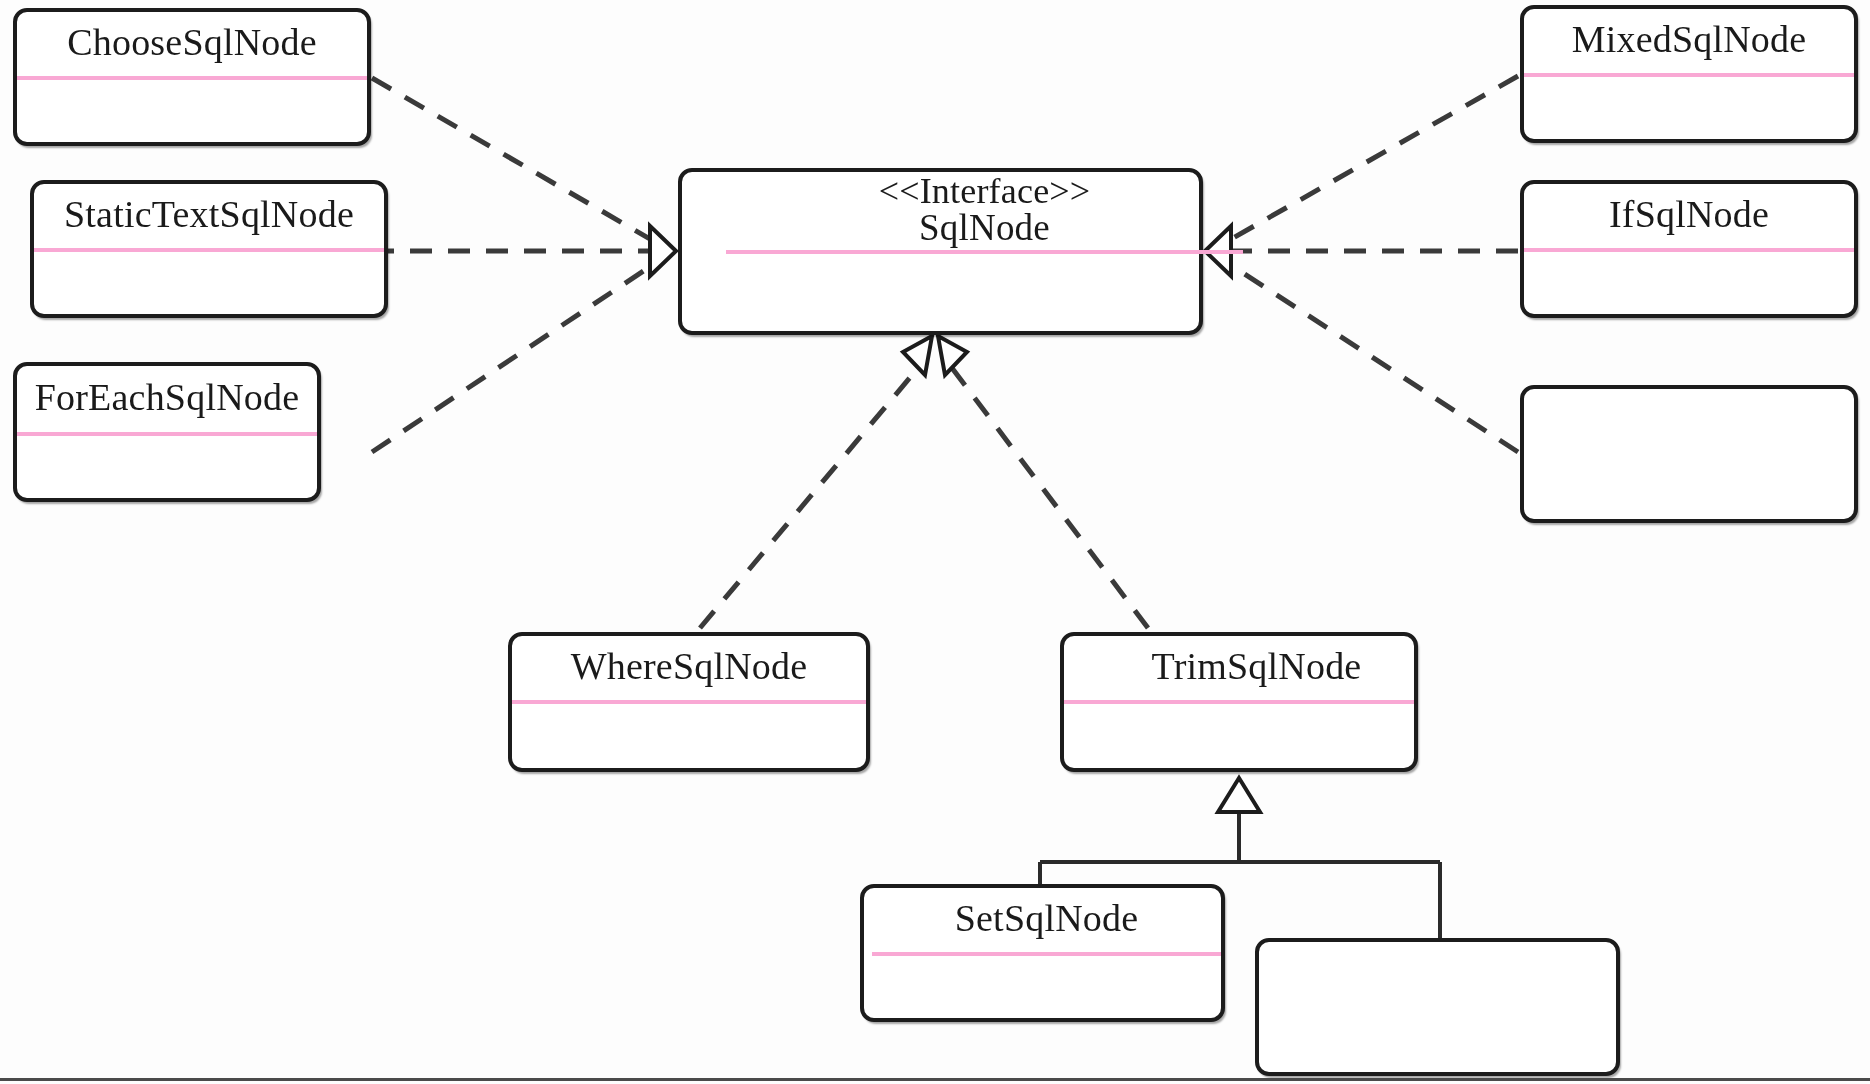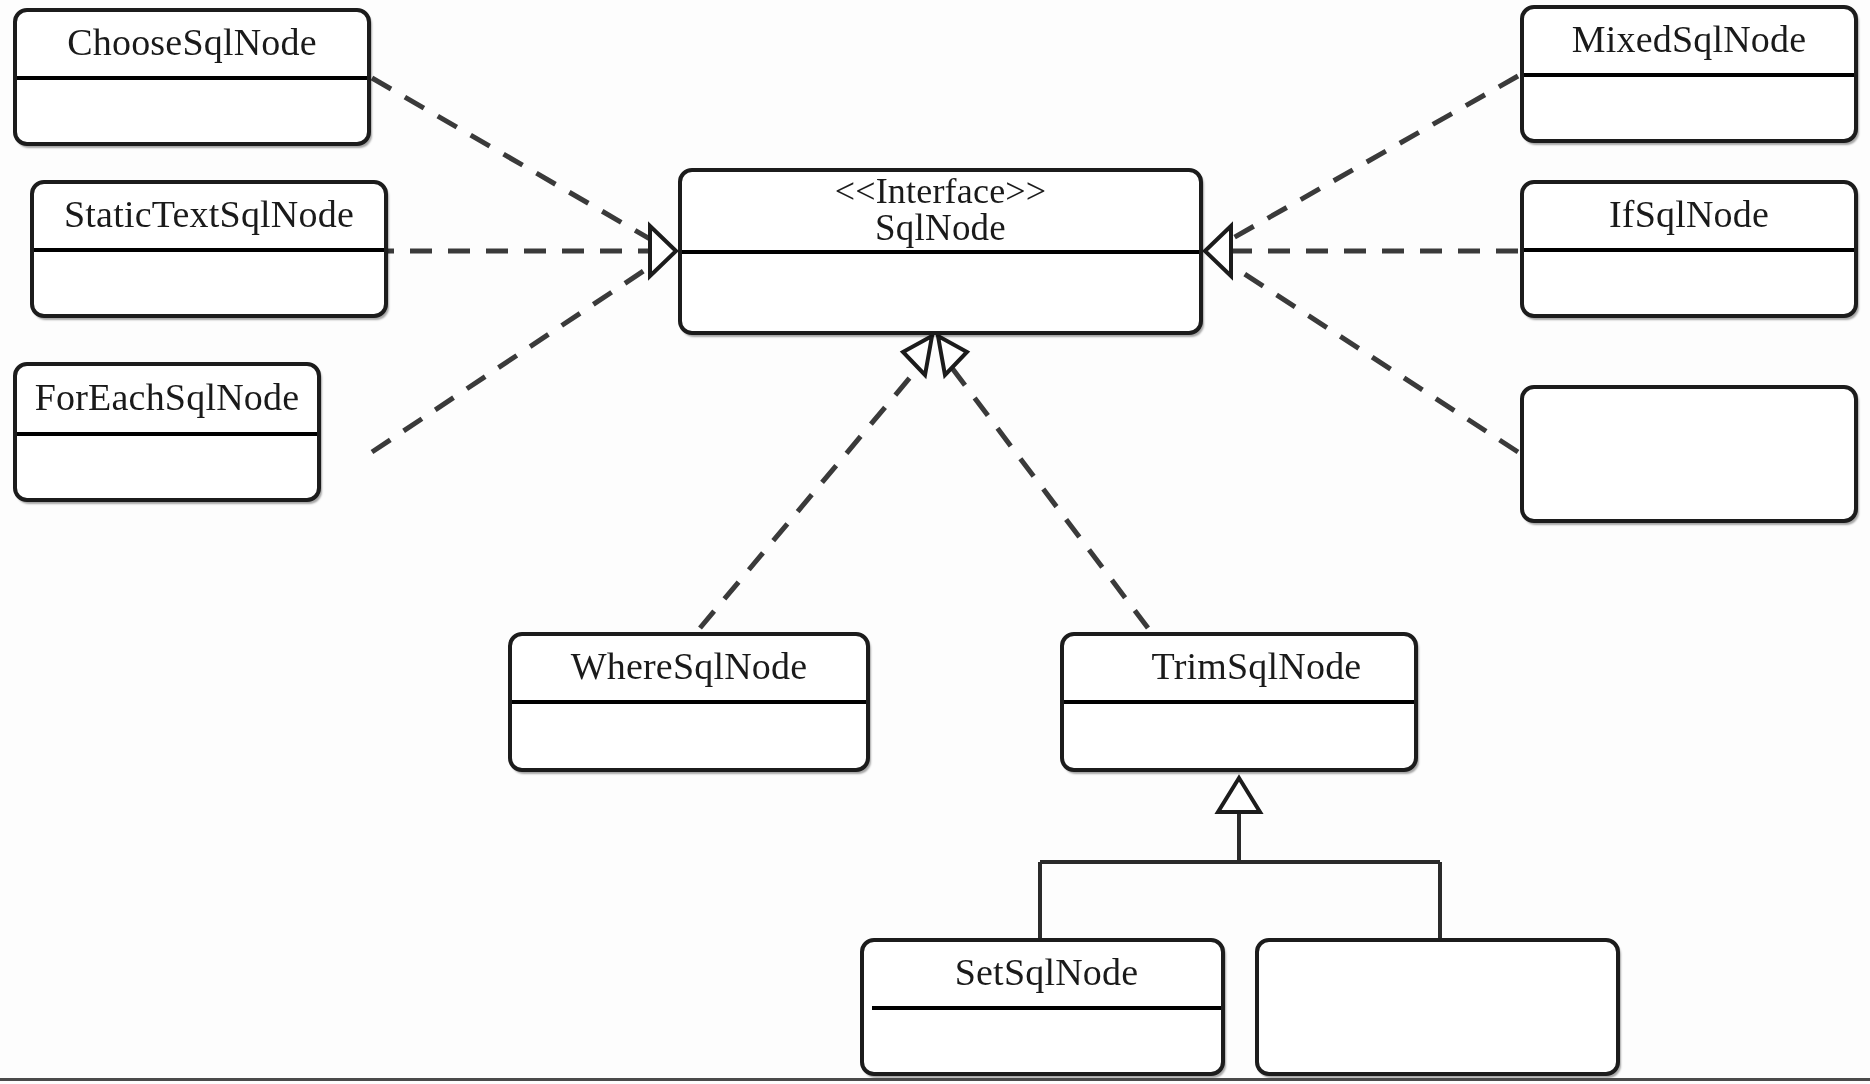--- a/index.html
+++ b/index.html
@@ -25,37 +25,38 @@
     flex-direction: column;
     box-shadow: 2px 3px 2px -1px rgba(0,0,0,0.35);
   }
   .uml-title {
     box-sizing: border-box;
     width: 100%;
     display: flex;
     align-items: center;
     justify-content: center;
     text-align: right;
-    border-bottom: 4px solid #000000;
+    border-bottom: 4px solid #f9a8d4;
     color: #1a1a1a;
     font-size: 38px;
     line-height: 1.04;
     letter-spacing: 0.2px;
     padding: 2px 6px 4px 6px;
     white-space: pre-line;
     user-select: none;
   }
   .uml-body {
     flex: 1 1 auto;
     width: 100%;
   }
   .uml-box.iface .uml-title {
     font-size: 37px;
     line-height: 1.0;
     padding-top: 0;
+    margin-left: 44px;
   }
   .uml-box.iface .stereo {
     display: block;
     font-size: 36px;
   }
   svg.wires {
     position: absolute;
     left: 0;
     top: 0;
     width: 1870px;
@@ -155,21 +156,21 @@
   <div class="uml-box" style="left:508px; top:632px; width:362px; height:140px;">
     <div class="uml-title" style="height:68px;">WhereSqlNode</div>
     <div class="uml-body"></div>
   </div>
 
   <div class="uml-box" style="left:1060px; top:632px; width:358px; height:140px;">
     <div class="uml-title" style="height:68px;padding-left:41px;">TrimSqlNode</div>
     <div class="uml-body"></div>
   </div>
 
-  <div class="uml-box" style="left:860px; top:938px; width:365px; height:138px;padding-left:8px;">
+  <div class="uml-box" style="left:860px; top:884px; width:365px; height:138px;padding-left:8px;">
     <div class="uml-title" style="height:68px;">SetSqlNode</div>
     <div class="uml-body"></div>
   </div>
 
   <div class="uml-box" style="left:1255px; top:938px; width:365px; height:138px;">
     <div class="uml-body"></div>
   </div>
 
   <div class="page-rule" style="top:1078px;"></div>
 </div>

